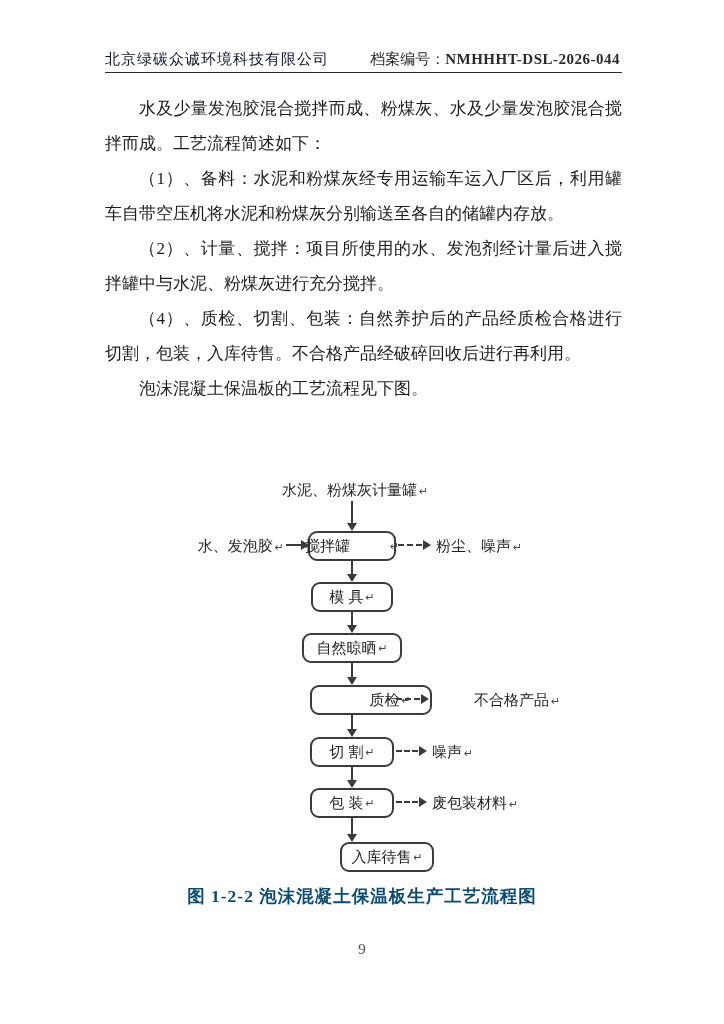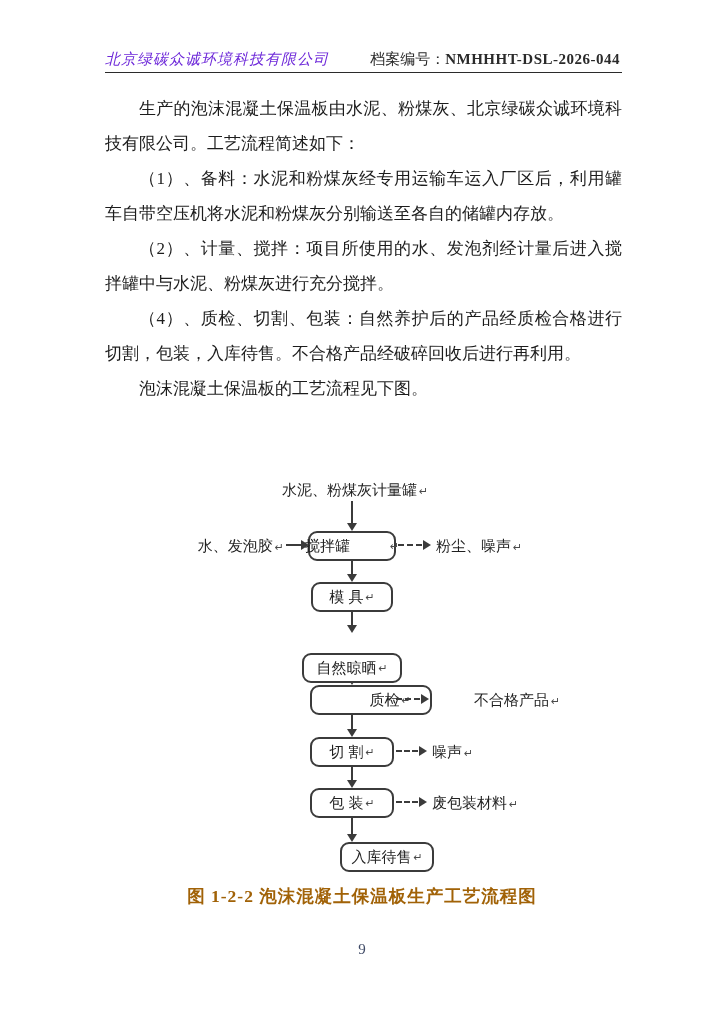--- a/index.html
+++ b/index.html
@@ -9,21 +9,21 @@
     font-family:"Liberation Serif","DejaVu Serif",serif;
     color:#1c1c1c;
     position:relative;
     overflow:hidden;
   }
   #page{position:absolute;left:0;top:0;width:724px;height:1024px;background:#fff;}
 
   
   .hdr-company{
     position:absolute;left:105px;top:50px;
-    font-size:15px;letter-spacing:1px;color:#6d28d9;font-style:italic;
+    font-size:15px;letter-spacing:1px;color:#0f172a;
   }
   .hdr-archive{
     position:absolute;right:104px;top:50px;
     font-size:15px;color:#2a2a2a;white-space:nowrap;
   }
   .hdr-archive .num{font-weight:bold;letter-spacing:0.5px;}
   .hdr-rule{
     position:absolute;left:105px;right:102px;top:72px;
     border-top:1.5px solid #2b2b2b;height:0;
   }
@@ -68,41 +68,41 @@
   .darrow{position:absolute;height:0;border-top:2px dashed #3b3b3b;}
   .darrow::after{
     content:'';position:absolute;right:-9px;top:-6.5px;
     width:0;height:0;border:5.5px solid transparent;
     border-left:8px solid #3b3b3b;border-right:none;
   }
 
   
   .caption{
     position:absolute;left:0;top:884px;width:724px;
-    text-align:center;font-weight:bold;font-size:17.5px;color:#a16207;
+    text-align:center;font-weight:bold;font-size:17.5px;color:#0c4a6e;
     letter-spacing:1px;
   }
   .pagenum{
     position:absolute;left:0;top:941px;width:724px;
     text-align:center;font-size:15px;color:#3f4a66;
   }
 </style>
 </head>
 <body>
 
 <div id="page">
 
   <div class="hdr-company">北京绿碳众诚环境科技有限公司</div>
   <div class="hdr-archive">
     <span>档案编号：</span><span class="num">NMHHHT-DSL-2026-044</span>
   </div>
   <div class="hdr-rule"></div>
 
   <div class="bodytext">
-    <p>生产的泡沫混凝土保温板由水泥、粉煤灰、北京绿碳众诚环境科技有限公司。工艺流程简述如下：</p>
+    <p>水及少量发泡胶混合搅拌而成、粉煤灰、水及少量发泡胶混合搅拌而成。工艺流程简述如下：</p>
     <p>（1）、备料：水泥和粉煤灰经专用运输车运入厂区后，利用罐车自带空压机将水泥和粉煤灰分别输送至各自的储罐内存放。</p>
     <p>（2）、计量、搅拌：项目所使用的水、发泡剂经计量后进入搅拌罐中与水泥、粉煤灰进行充分搅拌。</p>
     <p>（4）、质检、切割、包装：自然养护后的产品经质检合格进行切割，包装，入库待售。不合格产品经破碎回收后进行再利用。</p>
     <p>泡沫混凝土保温板的工艺流程见下图。</p>
   </div>
 
   <div class="flow">
 
     <div class="flabel" style="left:230px;top:3px;width:250px;text-align:center;">
       <span>水泥、粉煤灰计量罐</span><span class="ret">↵</span>
@@ -117,21 +117,21 @@
     <div class="varrow" style="left:351px;top:338px;height:19px;"></div>
 
     <div class="box" style="left:308px;top:53px;width:84px;gap:38px;">
       <span>搅拌罐</span>
         <span class="ret">↵</span>
     </div>
     <div class="box" style="left:311px;top:104px;width:78px;">
       <span>模 具</span>
         <span class="ret">↵</span>
     </div>
-    <div class="box" style="left:302px;top:155px;width:96px;margin-top:20px;">
+    <div class="box" style="left:302px;top:155px;width:96px;">
       <span>自然晾晒</span>
         <span class="ret">↵</span>
     </div>
     <div class="box" style="left:310px;top:207px;width:80px;padding-left:38px;">
       <span>质检</span>
         <span class="ret">↵</span>
     </div>
     <div class="box" style="left:310px;top:259px;width:80px;">
       <span>切 割</span>
         <span class="ret">↵</span>

